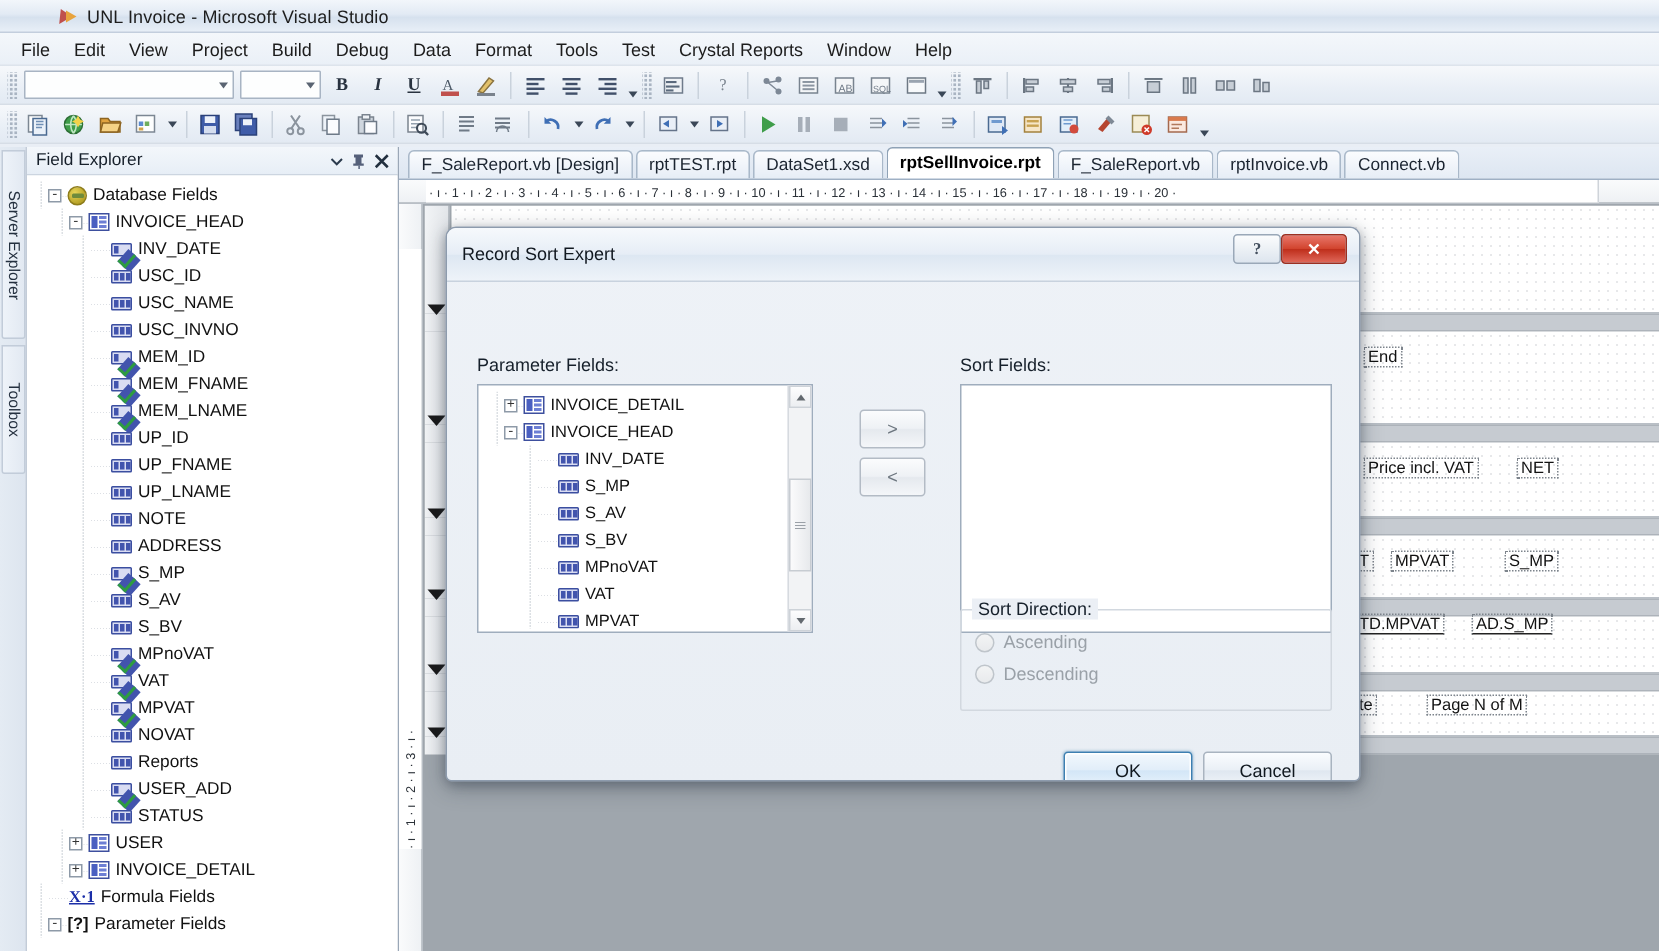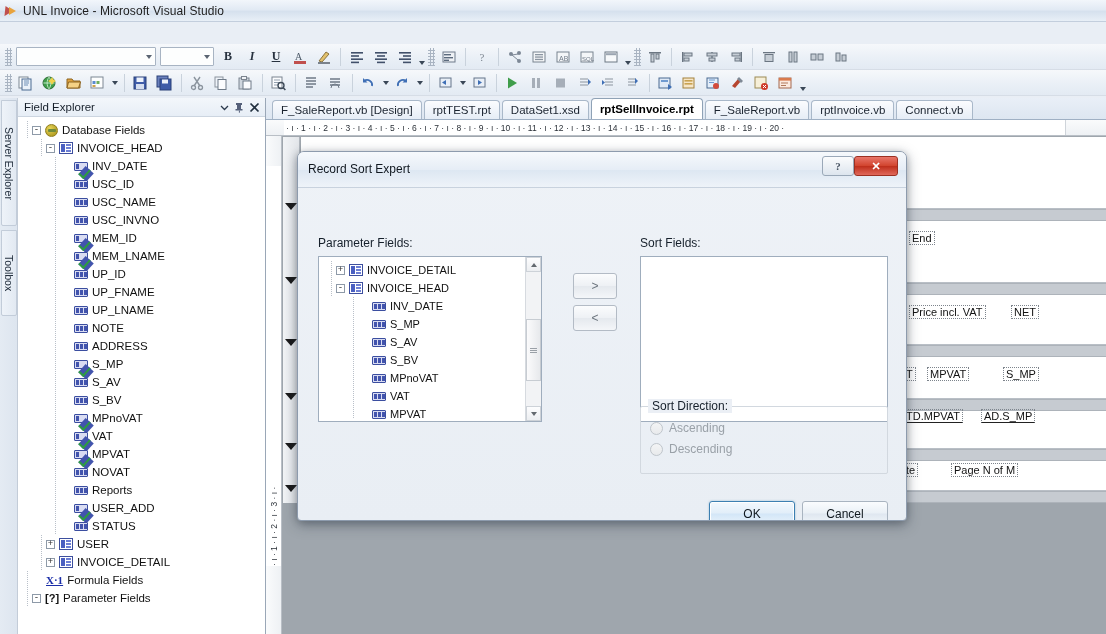--- a/index.html
+++ b/index.html
@@ -16,21 +16,21 @@
     width: 1106px; height: 634px;
     background: #e9eef5;
     overflow: hidden;
   }
 
   
   #titlebar {
     position: absolute; left: 0; top: 0; width: 1106px; height: 22px;
     background: linear-gradient(to bottom, #f2f6fb 0%, #e2eaf4 45%, #d6e1ee 55%, #e8eff7 100%);
     border-bottom: 1px solid #c3cedd;
-    display: flex; align-items: center;
+    display: flex; align-items: center; padding-left: 35px;
   }
   #titlebar .vs-logo {
     width: 14px; height: 14px; margin-left: 4px; margin-right: 5px;
     position: relative; flex: none;
   }
   #titlebar .vs-logo::before {
     content: ""; position: absolute; left: 1px; top: 2px;
     width: 0; height: 0;
     border-left: 8px solid #c0504d;
     border-top: 5px solid transparent;
@@ -382,20 +382,35 @@
 </head>
 <body>
 
 <div id="app">
 
   <div id="titlebar">
     <span class="vs-logo"></span>
     <span class="title-text">UNL Invoice - Microsoft Visual Studio</span>
   </div>
 
+  <div id="menubar">
+    <div class="menu-item">File</div>
+    <div class="menu-item">Edit</div>
+    <div class="menu-item">View</div>
+    <div class="menu-item">Project</div>
+    <div class="menu-item">Build</div>
+    <div class="menu-item">Debug</div>
+    <div class="menu-item">Data</div>
+    <div class="menu-item">Format</div>
+    <div class="menu-item">Tools</div>
+    <div class="menu-item">Test</div>
+    <div class="menu-item">Crystal Reports</div>
+    <div class="menu-item">Window</div>
+    <div class="menu-item">Help</div>
+  </div>
 
   <div class="toolbar" id="toolbar1">
     <div class="tb-grip"></div>
     <div class="tb-combo" style="width:140px">
         <span class="cb-arrow"></span>
       </div>
     <div class="tb-combo" style="width:54px">
         <span class="cb-arrow"></span>
       </div>
     <div class="tb-btn">
@@ -814,20 +829,26 @@
           <span class="ind v" style="width: 42px;"></span>
           <span class="dots" style="width: 14px;"></span>
           <span class="ic-fld"></span>
           <span class="lbl">USC_INVNO</span>
         </div>
         <div class="tr">
           <span class="ind v" style="width: 42px;"></span>
           <span class="dots" style="width: 14px;"></span>
           <span class="ic-fld chk"></span>
           <span class="lbl">MEM_ID</span>
+        </div>
+        <div class="tr">
+          <span class="ind v" style="width: 42px;"></span>
+          <span class="dots" style="width: 14px;"></span>
+          <span class="ic-fld chk"></span>
+          <span class="lbl">MEM_FNAME</span>
         </div>
         <div class="tr">
           <span class="ind v" style="width: 42px;"></span>
           <span class="dots" style="width: 14px;"></span>
           <span class="ic-fld chk"></span>
           <span class="lbl">MEM_LNAME</span>
         </div>
         <div class="tr">
           <span class="ind v" style="width: 42px;"></span>
           <span class="dots" style="width: 14px;"></span>

